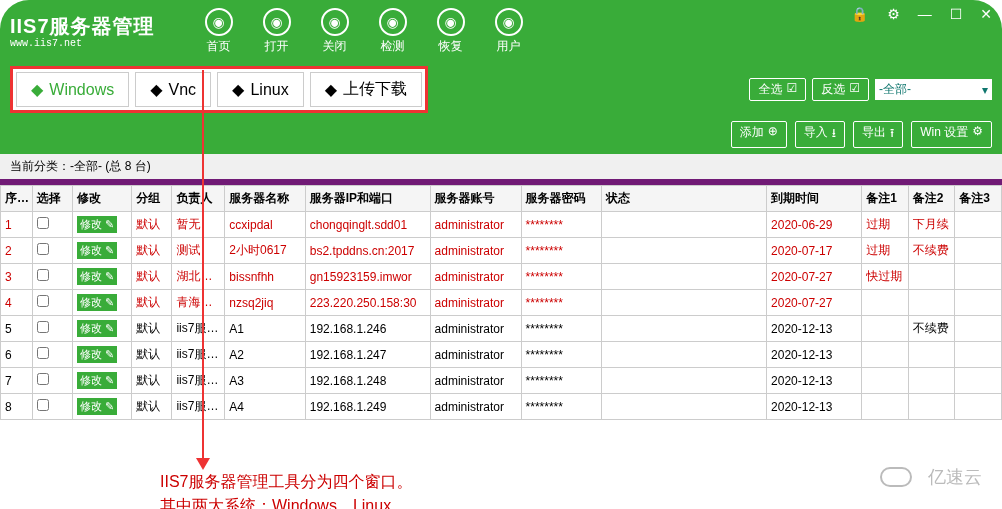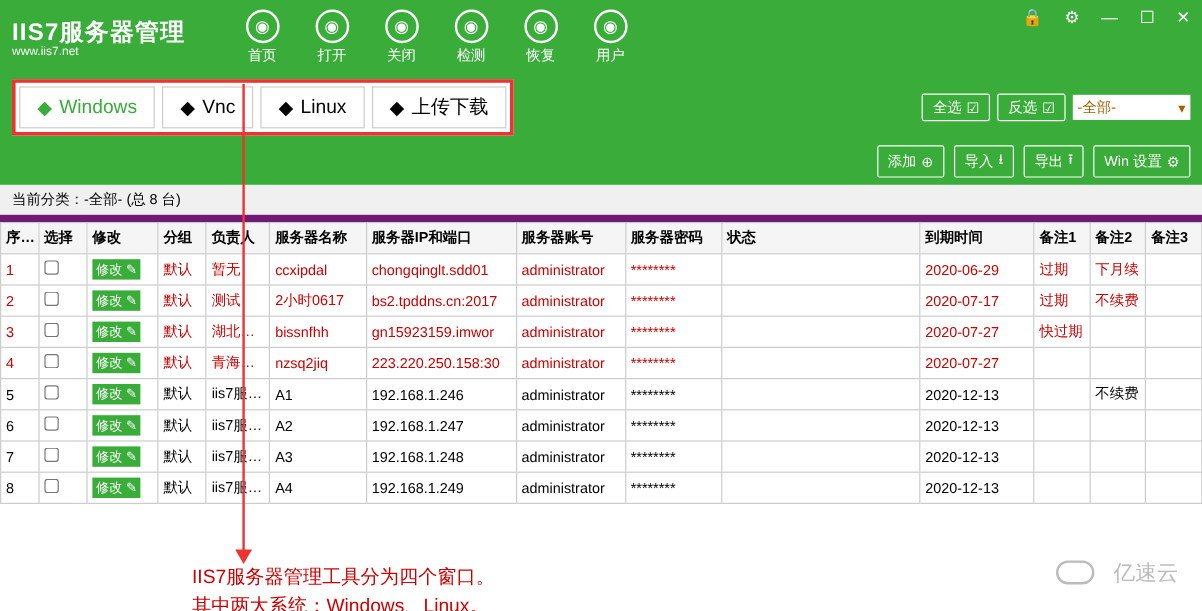--- a/index.html
+++ b/index.html
@@ -1,32 +1,32 @@
 <!DOCTYPE html>
 <html><head>
 <meta charset="utf-8">
 <style>
   * { box-sizing: border-box; margin: 0; padding: 0; }
   body { font-family: "Microsoft YaHei", Arial, sans-serif; font-size: 12px; background: #fff; width: 1002px; }
-  .window { width: 1002px; background: #39ac39; }
+  .window { width: 1002px; background: #39ac39; border-radius: 29px; }
   .titlebar { display: flex; align-items: center; height: 62px; padding: 0 10px; color: #fff; position: relative; }
   .logo { font-size: 20px; font-weight: bold; letter-spacing: 1px; }
-  .logo-sub { font-size: 10px; margin-top:-2px; }
+  .logo-sub { font-size: 10px; margin-top:-2px;font-family:Liberation Mono, monospace; }
   .toolbar { display: flex; margin-left: 50px; gap: 30px; }
   .tool-item { display:flex; flex-direction:column; align-items:center; gap:2px; font-size:12px; cursor:pointer; }
   .tool-icon { width:28px; height:28px; border:2px solid #fff; border-radius:50%; display:flex; align-items:center; justify-content:center; font-size:14px; }
   .win-controls { position:absolute; top:6px; right:10px; display:flex; gap:18px; color:#fff; font-size:14px; }
   .win-controls span { cursor:pointer; }
   .tabs-row { background:#39ac39; padding:4px 10px 8px 10px; display:flex; align-items:center; gap:6px; }
   .tab-group { display:flex; border:3px solid #e33; padding:3px; background:#fff; gap:6px; }
   .tab { display:flex; align-items:center; gap:6px; padding:6px 14px; background:#fff; border:1px solid #ccc; font-size:16px; cursor:pointer; }
   .tab.active { color:#39ac39; }
   .spacer { flex:1; }
-  .pill-btn { border:1px solid #fff; color:#fff; padding:2px 8px; font-size:12px; display:flex; align-items:center; gap:4px; cursor:pointer; border-radius:2px; }
-  .select-box { background:#fff; color:#a16207; padding:2px 4px; font-size:12px; display:flex; align-items:center; width:98px; justify-content:space-between; }
+  .pill-btn { border:1px solid #fff; color:#fff; padding:2px 8px; font-size:12px; display:flex; gap:4px; cursor:pointer; border-radius:2px; }
+  .select-box { background:#fff; color:#0f766e; padding:2px 4px; font-size:12px; display:flex; align-items:center; width:117px; justify-content:space-between; }
   .search-box { background:#fff; padding:2px 6px; font-size:12px; display:flex; align-items:center; width:110px; justify-content:space-between; color:#888; }
   .action-row { background:#39ac39; padding:0 10px 6px 10px; display:flex; justify-content:flex-end; gap:8px; }
   .status-row { background:#f0f0f0; padding:4px 10px; font-size:12px; border-bottom:6px solid #701a75; }
   table { width:100%; border-collapse:collapse; table-layout:fixed; }
   th, td { border:1px solid #ccc; padding:4px 4px; font-size:12px; text-align:left; overflow:hidden; white-space:nowrap; text-overflow:ellipsis; height:24px; }
   th { background:#f5f5f5; font-weight:bold; }
   .row-red td { color:#c00; }
   .mod-btn { background:#39ac39; color:#fff; padding:1px 3px; font-size:11px; display:inline-flex; align-items:center; gap:2px; cursor:pointer; }
   .annot { position:relative; margin-top:20px; margin-left:160px; color:#c00; font-size:16px; line-height:1.5; }
   .arrow-line { position:absolute; left:42px; top:-370px; width:2px; height:390px; background:#e33; }

